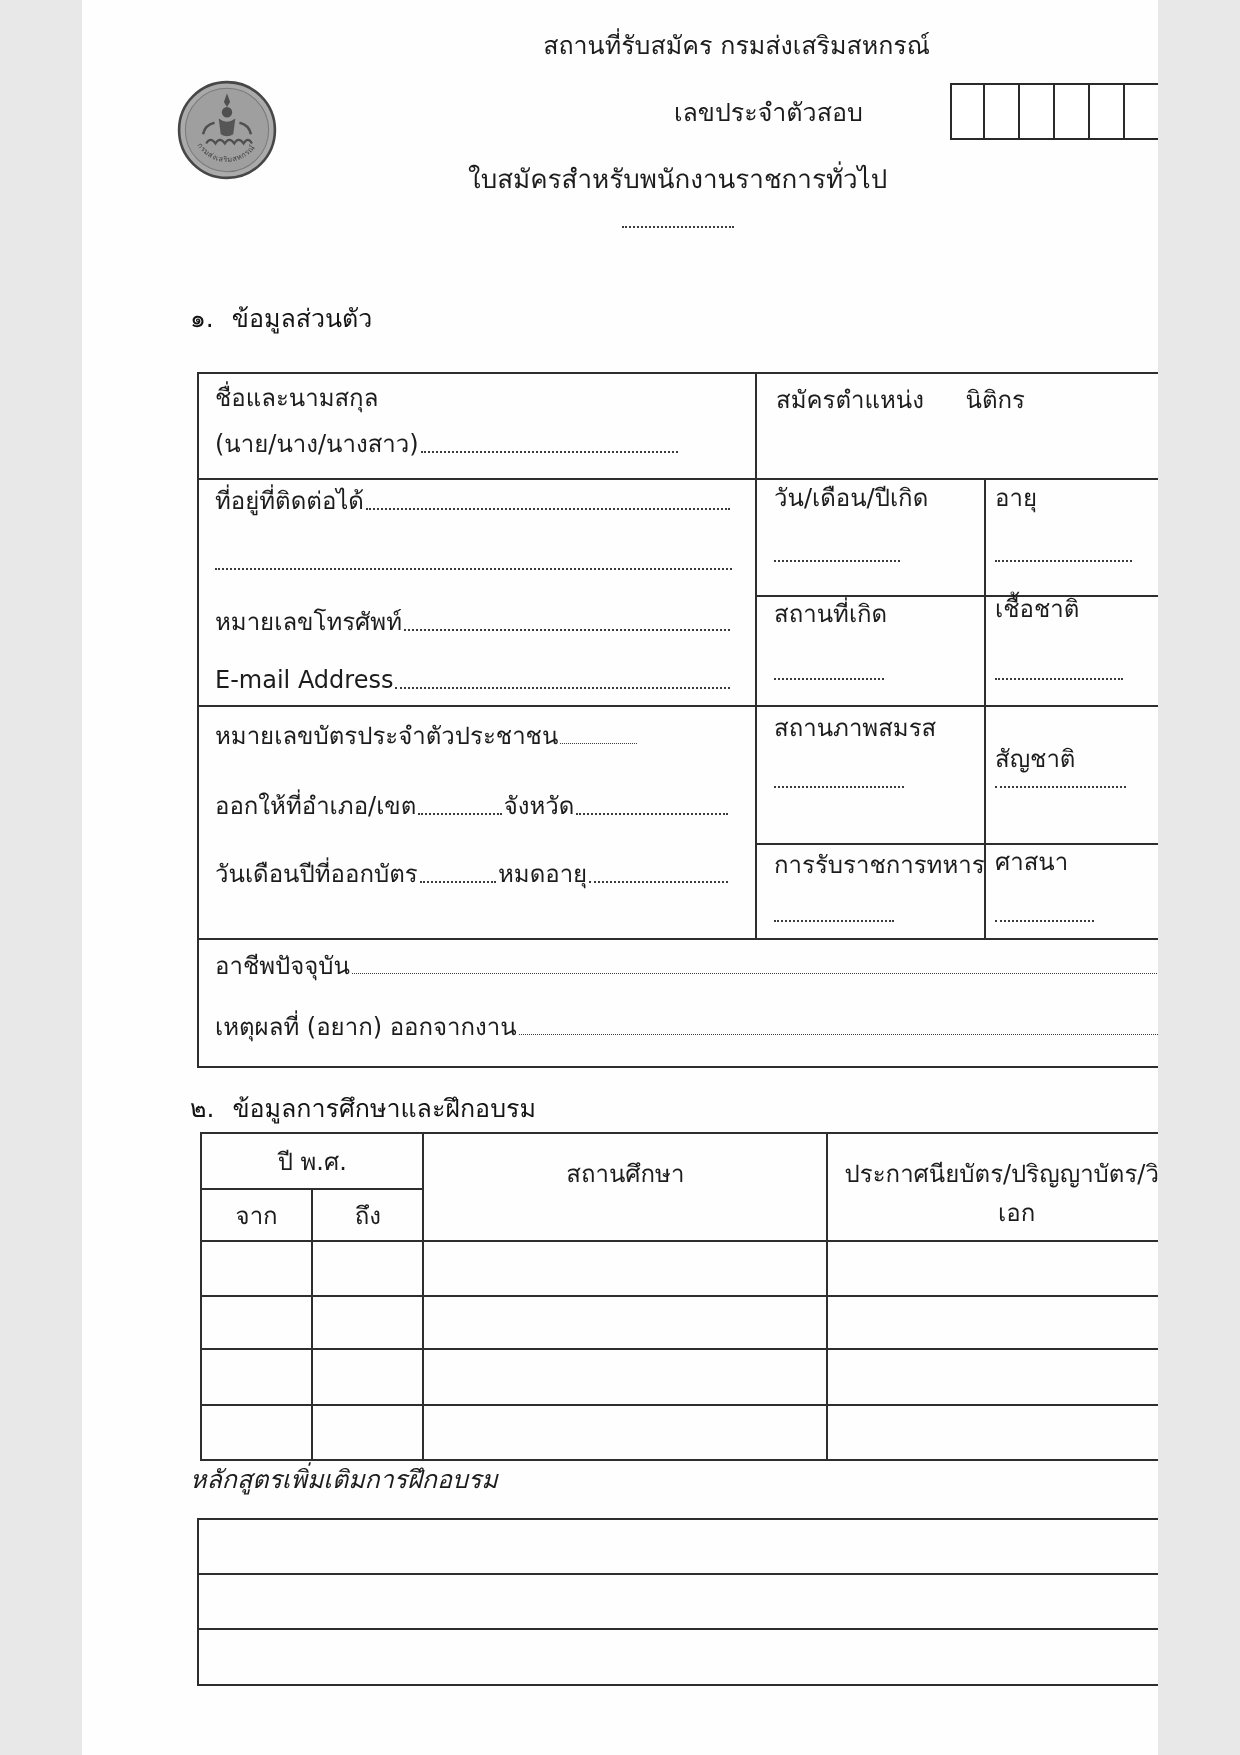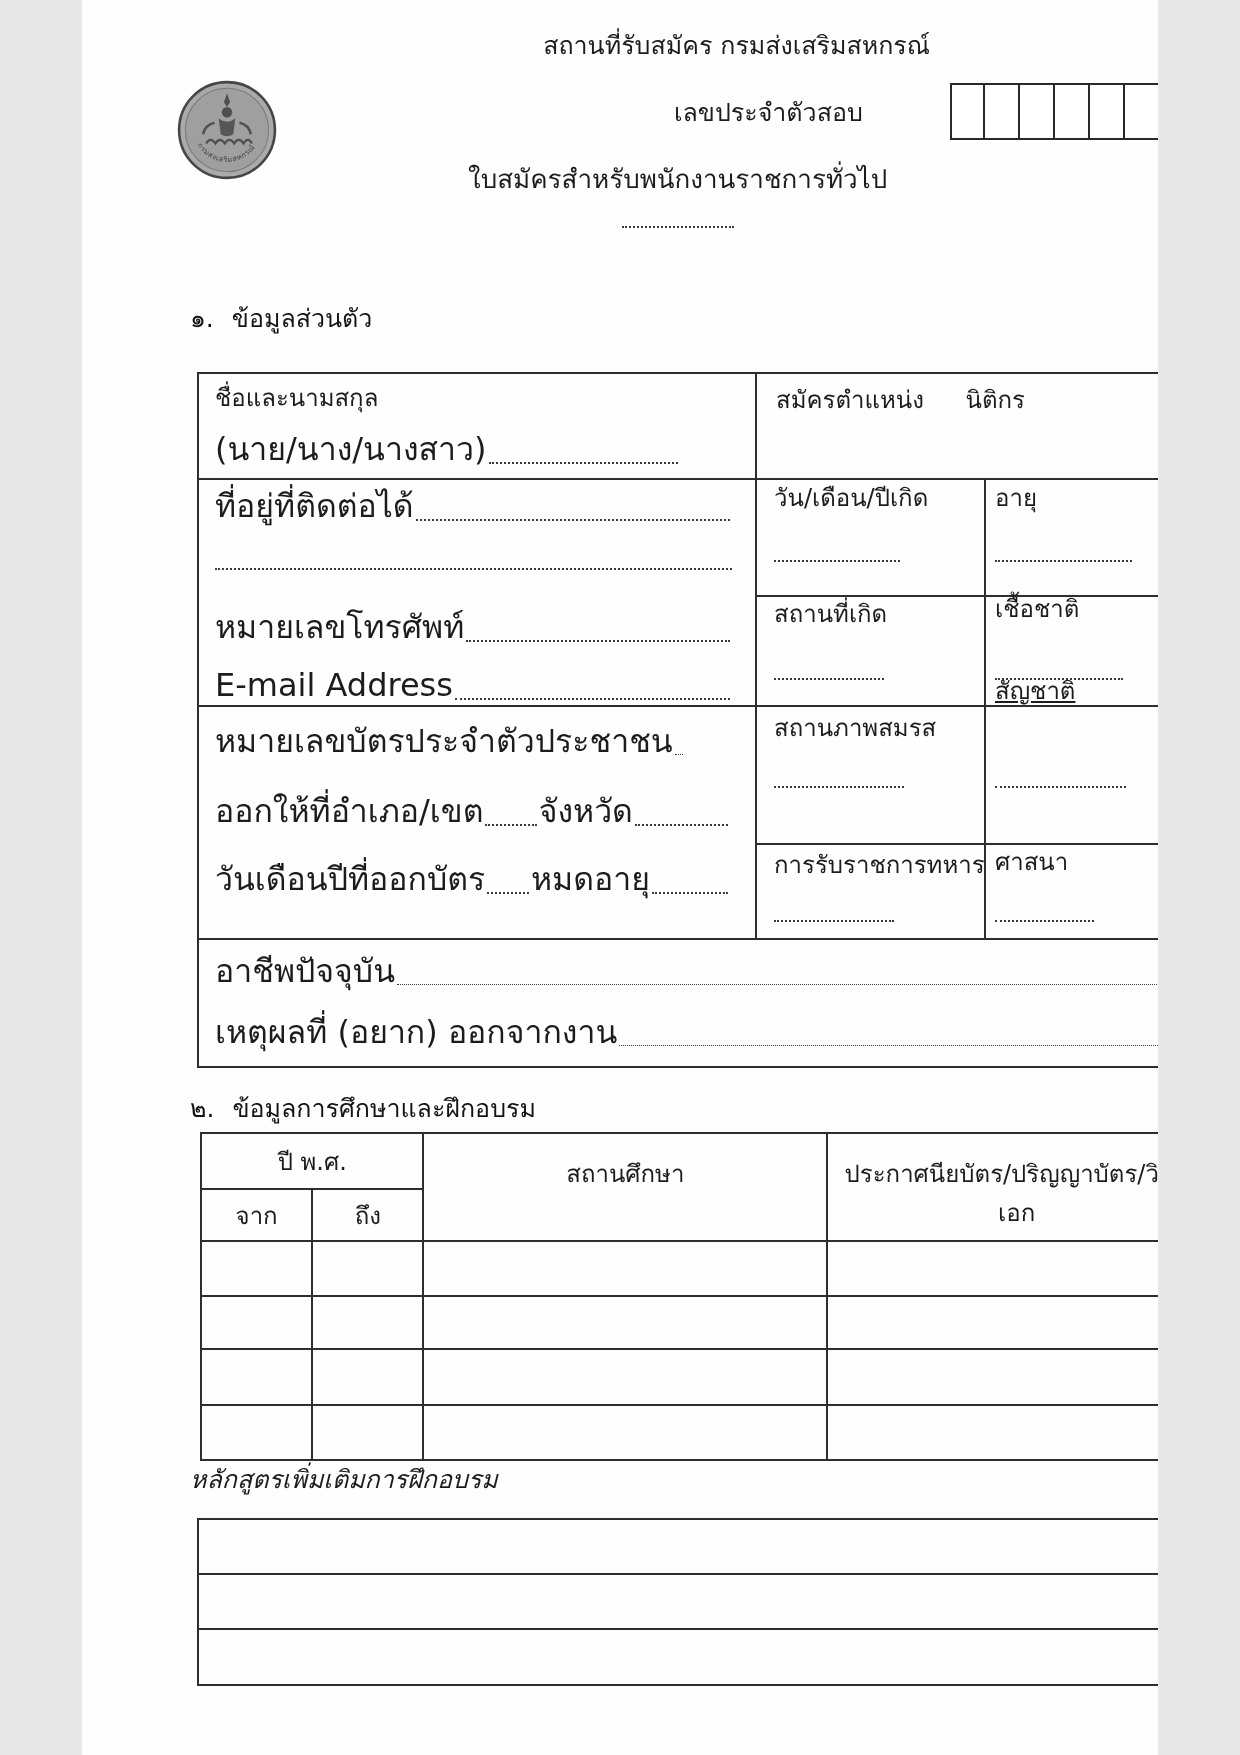--- a/index.html
+++ b/index.html
@@ -11,21 +11,21 @@
   }
   .abs { position:absolute; }
   .t24 { font-size:24px; line-height:1.3; }
   .t25 { font-size:25px; line-height:1.3; }
   .t26 { font-size:26px; line-height:1.3; }
   
   .box  { position:absolute; border:2px solid #2e2e2e; box-sizing:border-box; background:transparent; }
   .vline{ position:absolute; width:2px; background:#2e2e2e; }
   .hline{ position:absolute; height:2px; background:#2e2e2e; }
   
-  .fld { position:absolute; display:flex; align-items:flex-end; font-size:32px; line-height:1.35; color:#1c1c1c; }
+  .fld { position:absolute; display:flex; align-items:flex-end; font-size:24px; line-height:1.35; color:#1c1c1c; }
   .fld .lbl { white-space:nowrap; }
   .fld .dots { flex:1 1 auto; border-bottom:2px dotted #3c3c3c; margin:0 2px 7px 2px; min-width:8px; }
   .fld .dots.fine { border-bottom:1px dotted #3c3c3c; margin-bottom:8px; }
   .fld .dots.half { flex:0.55 1 auto; }
   .dotline { position:absolute; height:16px; border-bottom:2px dotted #3c3c3c; }
   .sec-head { position:absolute; display:flex; gap:18px; font-size:25px; color:#141414; }
   
   .exam-boxes { position:absolute; left:868px; top:83px; display:flex; }
   .exam-cell { width:35px; height:57px; box-sizing:border-box; border:2px solid #2a2a2a; border-left:none; background:#fff; }
   .exam-cell:first-child { border-left:2px solid #2a2a2a; }
@@ -136,21 +136,21 @@
   </div>
   <div class="fld" style="left:133px; top:858px; width:515px;">
     <span class="lbl">วันเดือนปีที่ออกบัตร</span>
     <span class="dots half"></span>
     <span class="lbl">หมดอายุ</span>
     <span class="dots"></span>
   </div>
 
   <div class="lbl-abs t24" style="left:692px; top:713px;">สถานภาพสมรส</div>
   <div class="dotline" style="left:692px; top:770px; width:130px;"></div>
-  <div class="lbl-abs t24" style="left:913px; top:676px;text-decoration:underline;">สัญชาติ</div>
+  <div class="lbl-abs t24" style="left:913px; top:744px;">สัญชาติ</div>
   <div class="dotline" style="left:913px; top:770px; width:131px;"></div>
 
   <div class="lbl-abs t24" style="left:692px; top:850px;">การรับราชการทหาร</div>
   <div class="dotline" style="left:692px; top:904px; width:120px;"></div>
   <div class="lbl-abs t24" style="left:913px; top:847px;">ศาสนา</div>
   <div class="dotline" style="left:913px; top:904px; width:99px;"></div>
 
   <div class="fld" style="left:133px; top:950px; width:944px;">
     <span class="lbl">อาชีพปัจจุบัน</span>
     <span class="dots fine"></span>

